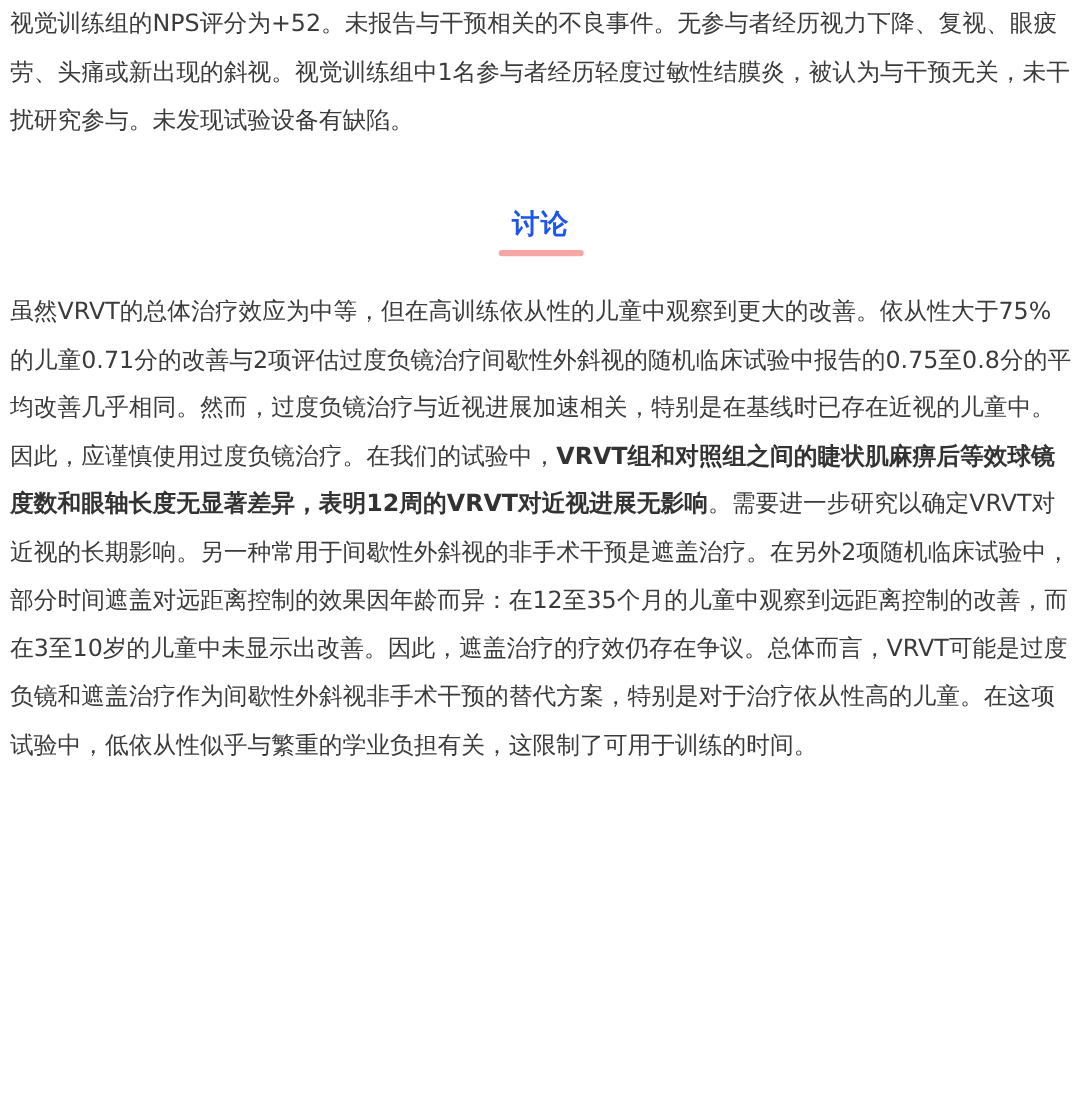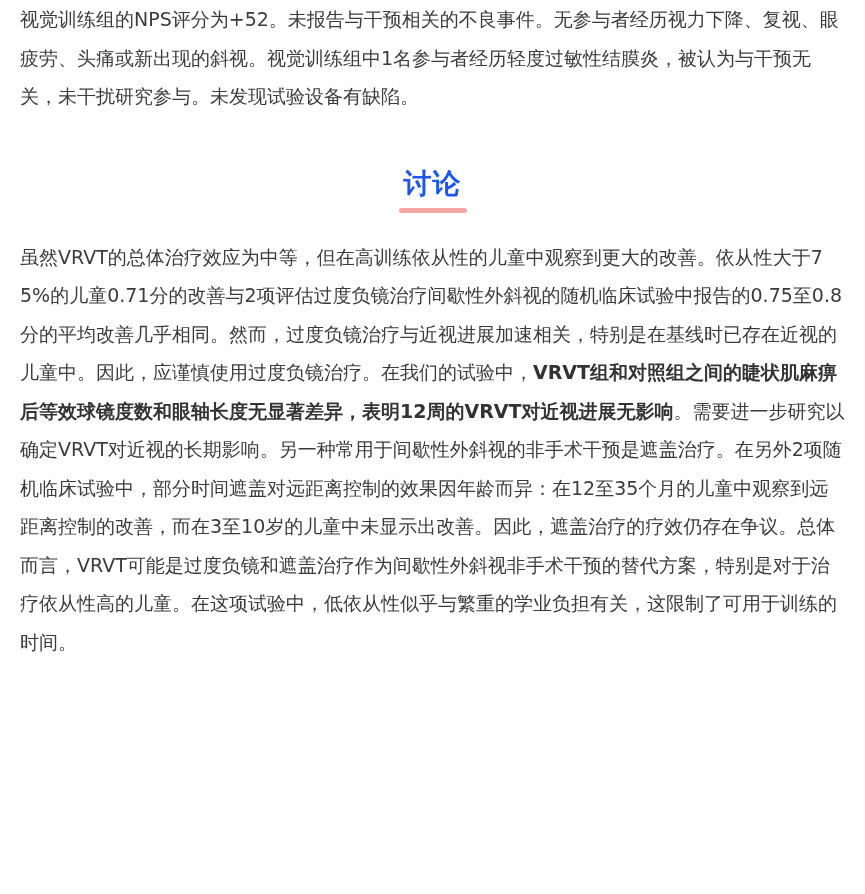--- a/index.html
+++ b/index.html
@@ -9,37 +9,37 @@
     background: #ffffff;
   }
   body {
     width: 865px;
     min-height: 894px;
     font-family: "DejaVu Sans", sans-serif;
   }
   .article {
     box-sizing: border-box;
     width: 865px;
-    padding: 0 20px;
+    padding: 0 8px;
     color: #3b3b3b;
     font-size: 19px;
     line-height: 38.5px;
     text-align: left;
   }
   .article p {
     margin: 0 0 9px 0;
     word-break: break-all;
   }
   .intro-paragraph {
     margin-bottom: 0;
   }
   .section-heading {
     margin: 50px 0 0 0;
     text-align: center;
-    font-size: 28px;
+    font-size: 22px;
     line-height: 1.3;
     font-weight: 700;
     color: #1d56ec;
     letter-spacing: 1px;
   }
   .heading-underline {
     width: 68px;
     height: 5px;
     margin: 6px auto 25px auto;
     background: #f7a6a6;

